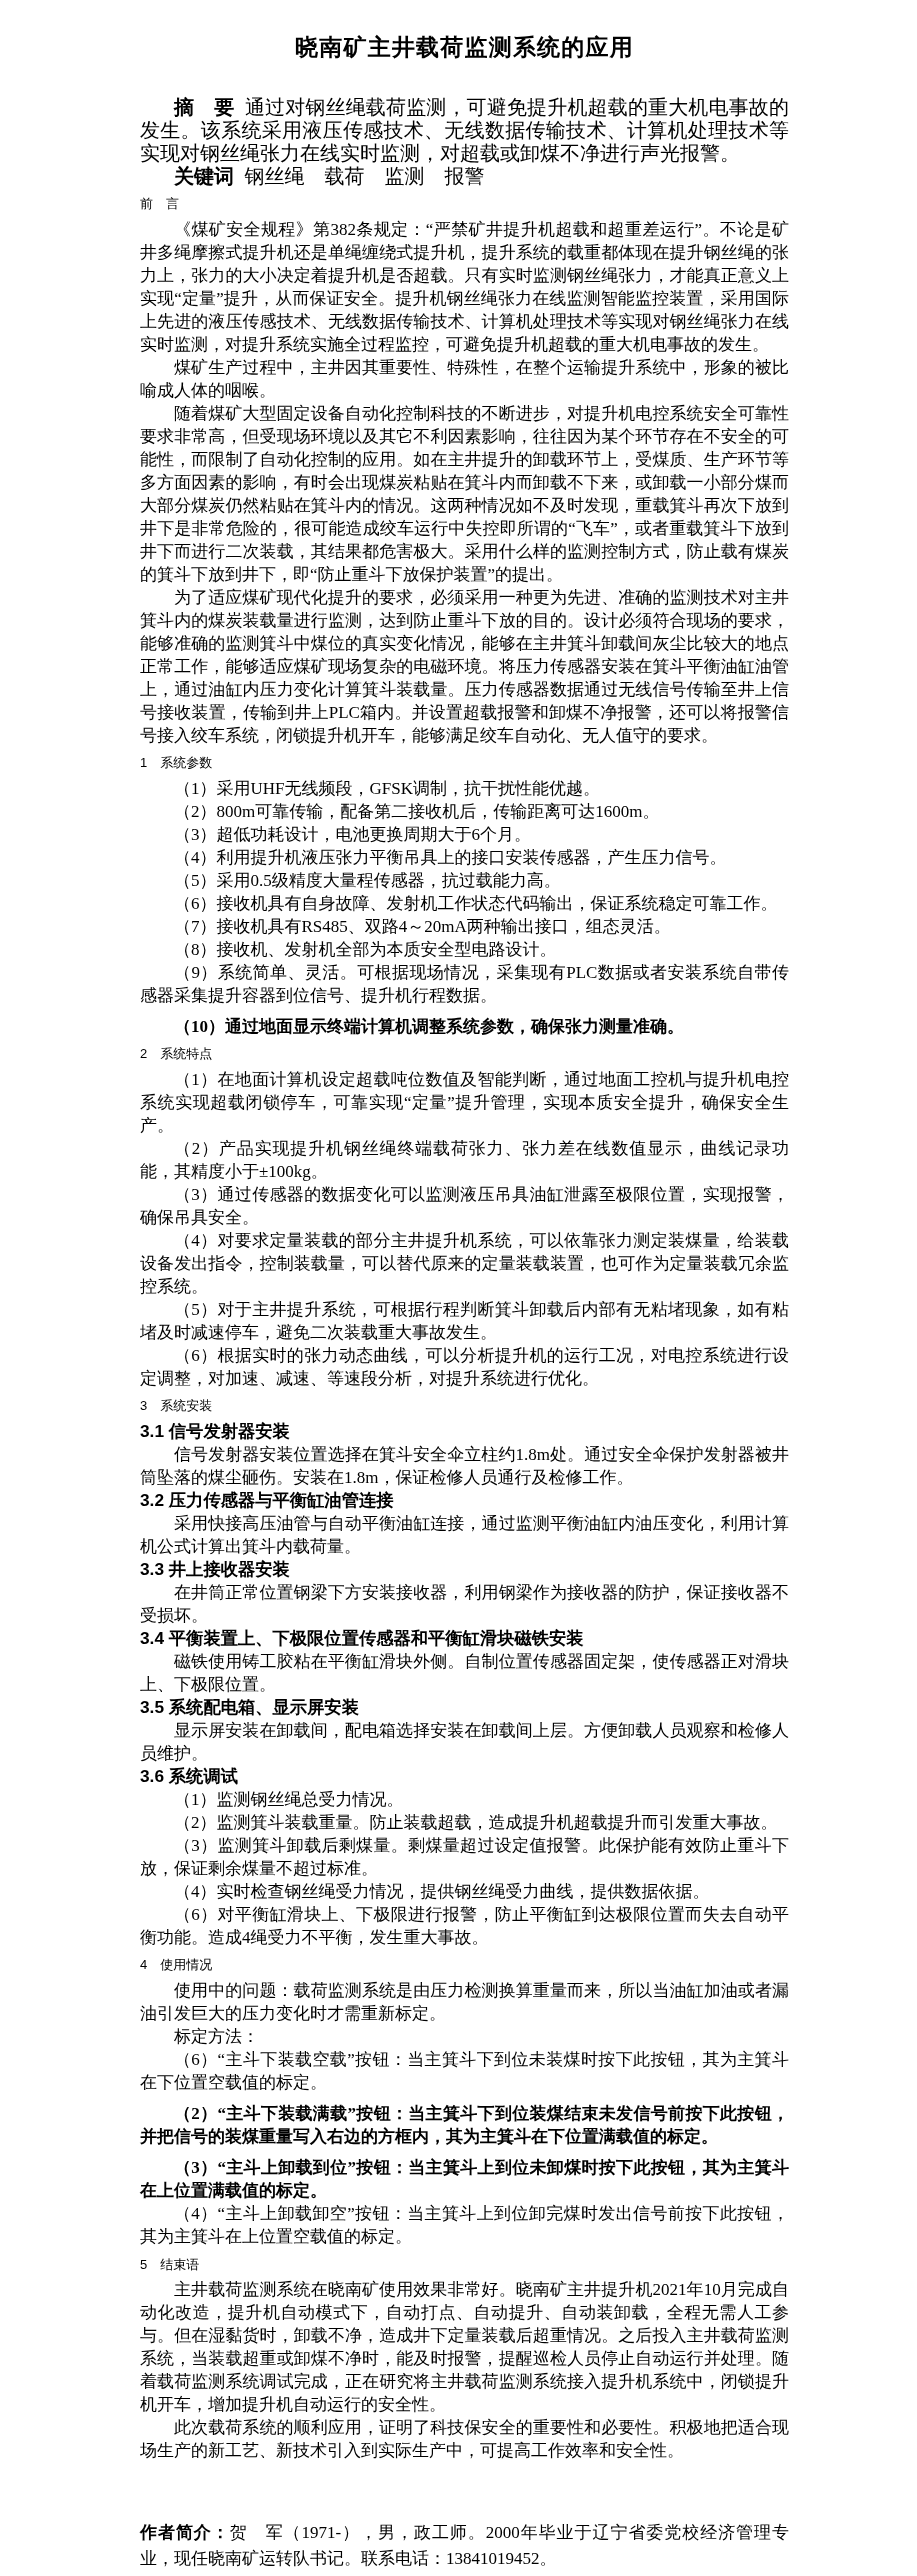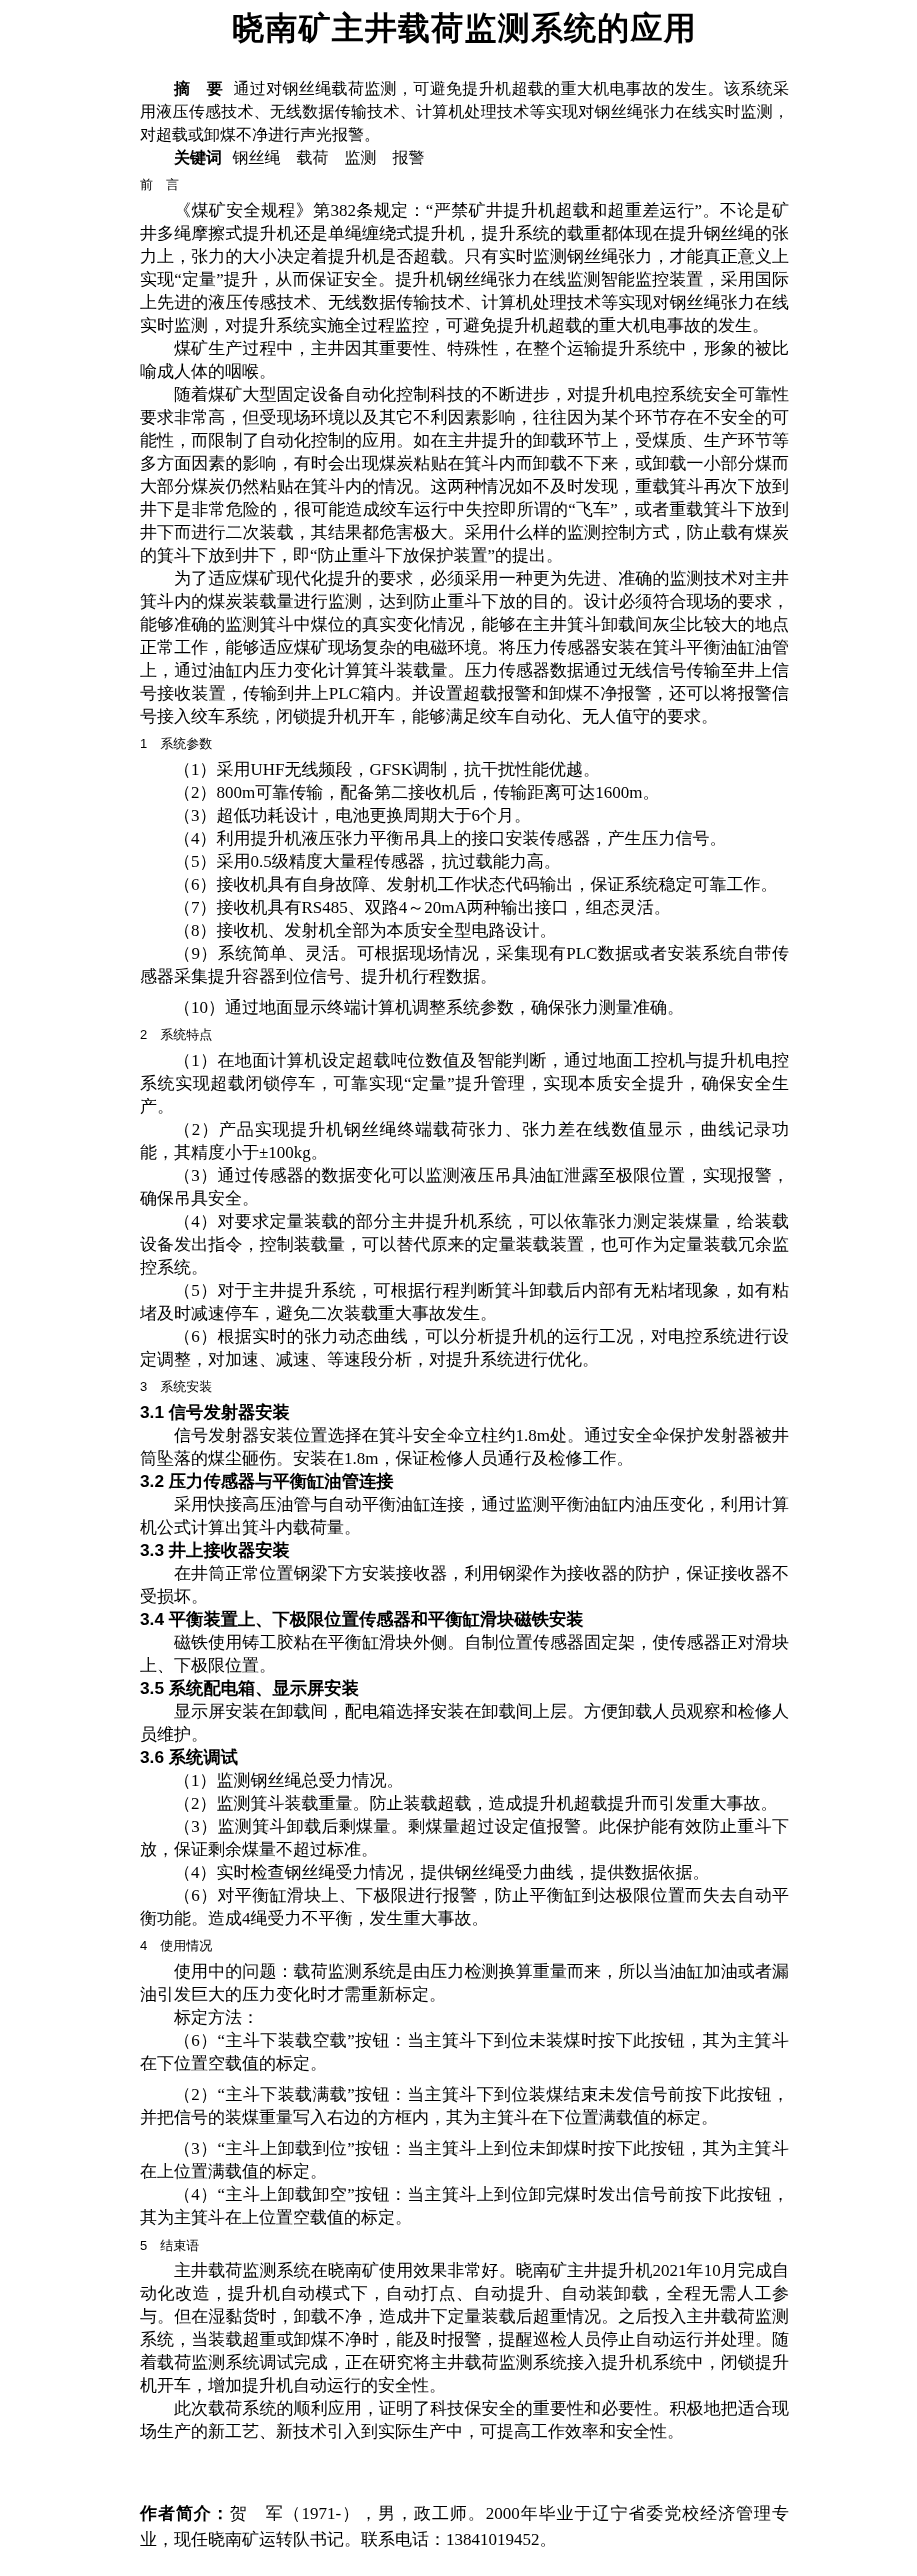--- a/index.html
+++ b/index.html
@@ -9,41 +9,41 @@
     height: 2576px;
     background: #ffffff;
     color: #000000;
     overflow: hidden;
     font-family: "Liberation Serif", "DejaVu Serif", serif;
   }
   .content { padding: 0 128px 0 140px; }
   .doc-title {
     font-family: "Liberation Sans", "DejaVu Sans", sans-serif;
     font-weight: bold;
-    font-size: 32px;
+    font-size: 23px;
     line-height: 43px;
     text-align: center;
     letter-spacing: 1.2px;
-    margin: 0;
-    padding-top: 7px;
+    margin: 12px;
+    padding-top: 14px;
   }
   .byline {
     font-size: 17px;
     line-height: 23px;
     text-align: center;
     letter-spacing: 2.9px;
     margin-top: 18.5px;
   }
   .para {
     font-size: 17px;
     line-height: 23px;
     text-align: justify;
     margin: 0;
   }
-  .fs28 { font-size: 16px; }
+  .fs28 { font-size: 20px; }
   .indent { text-indent: 34px; }
   .abstract { margin-top: 26.6px; }
   .label {
     font-family: "Liberation Sans", "DejaVu Sans", sans-serif;
     font-weight: bold;
   }
   .label-gap { margin-right: 10.4px; }
   .h2 {
     font-family: "Liberation Sans", "DejaVu Sans", sans-serif;
     font-weight: normal;
@@ -51,21 +51,21 @@
     line-height: 25.4px;
     margin: 3.5px 0 1.2px 0;
   }
   .h3 {
     font-family: "Liberation Sans", "DejaVu Sans", sans-serif;
     font-weight: bold;
     font-size: 17.3px;
     line-height: 23px;
     margin: 0;
   }
-  .gap-before { margin-top: 8px; }
+  .gap-before { margin-top: 8px; font-weight: bold; }
   .bio { margin-top: 58px; line-height: 25.4px; }
 </style>
 </head>
 <body>
 
 <div class="page">
   <div class="content">
 
     <h1 class="doc-title">晓南矿主井载荷监测系统的应用</h1>
 

